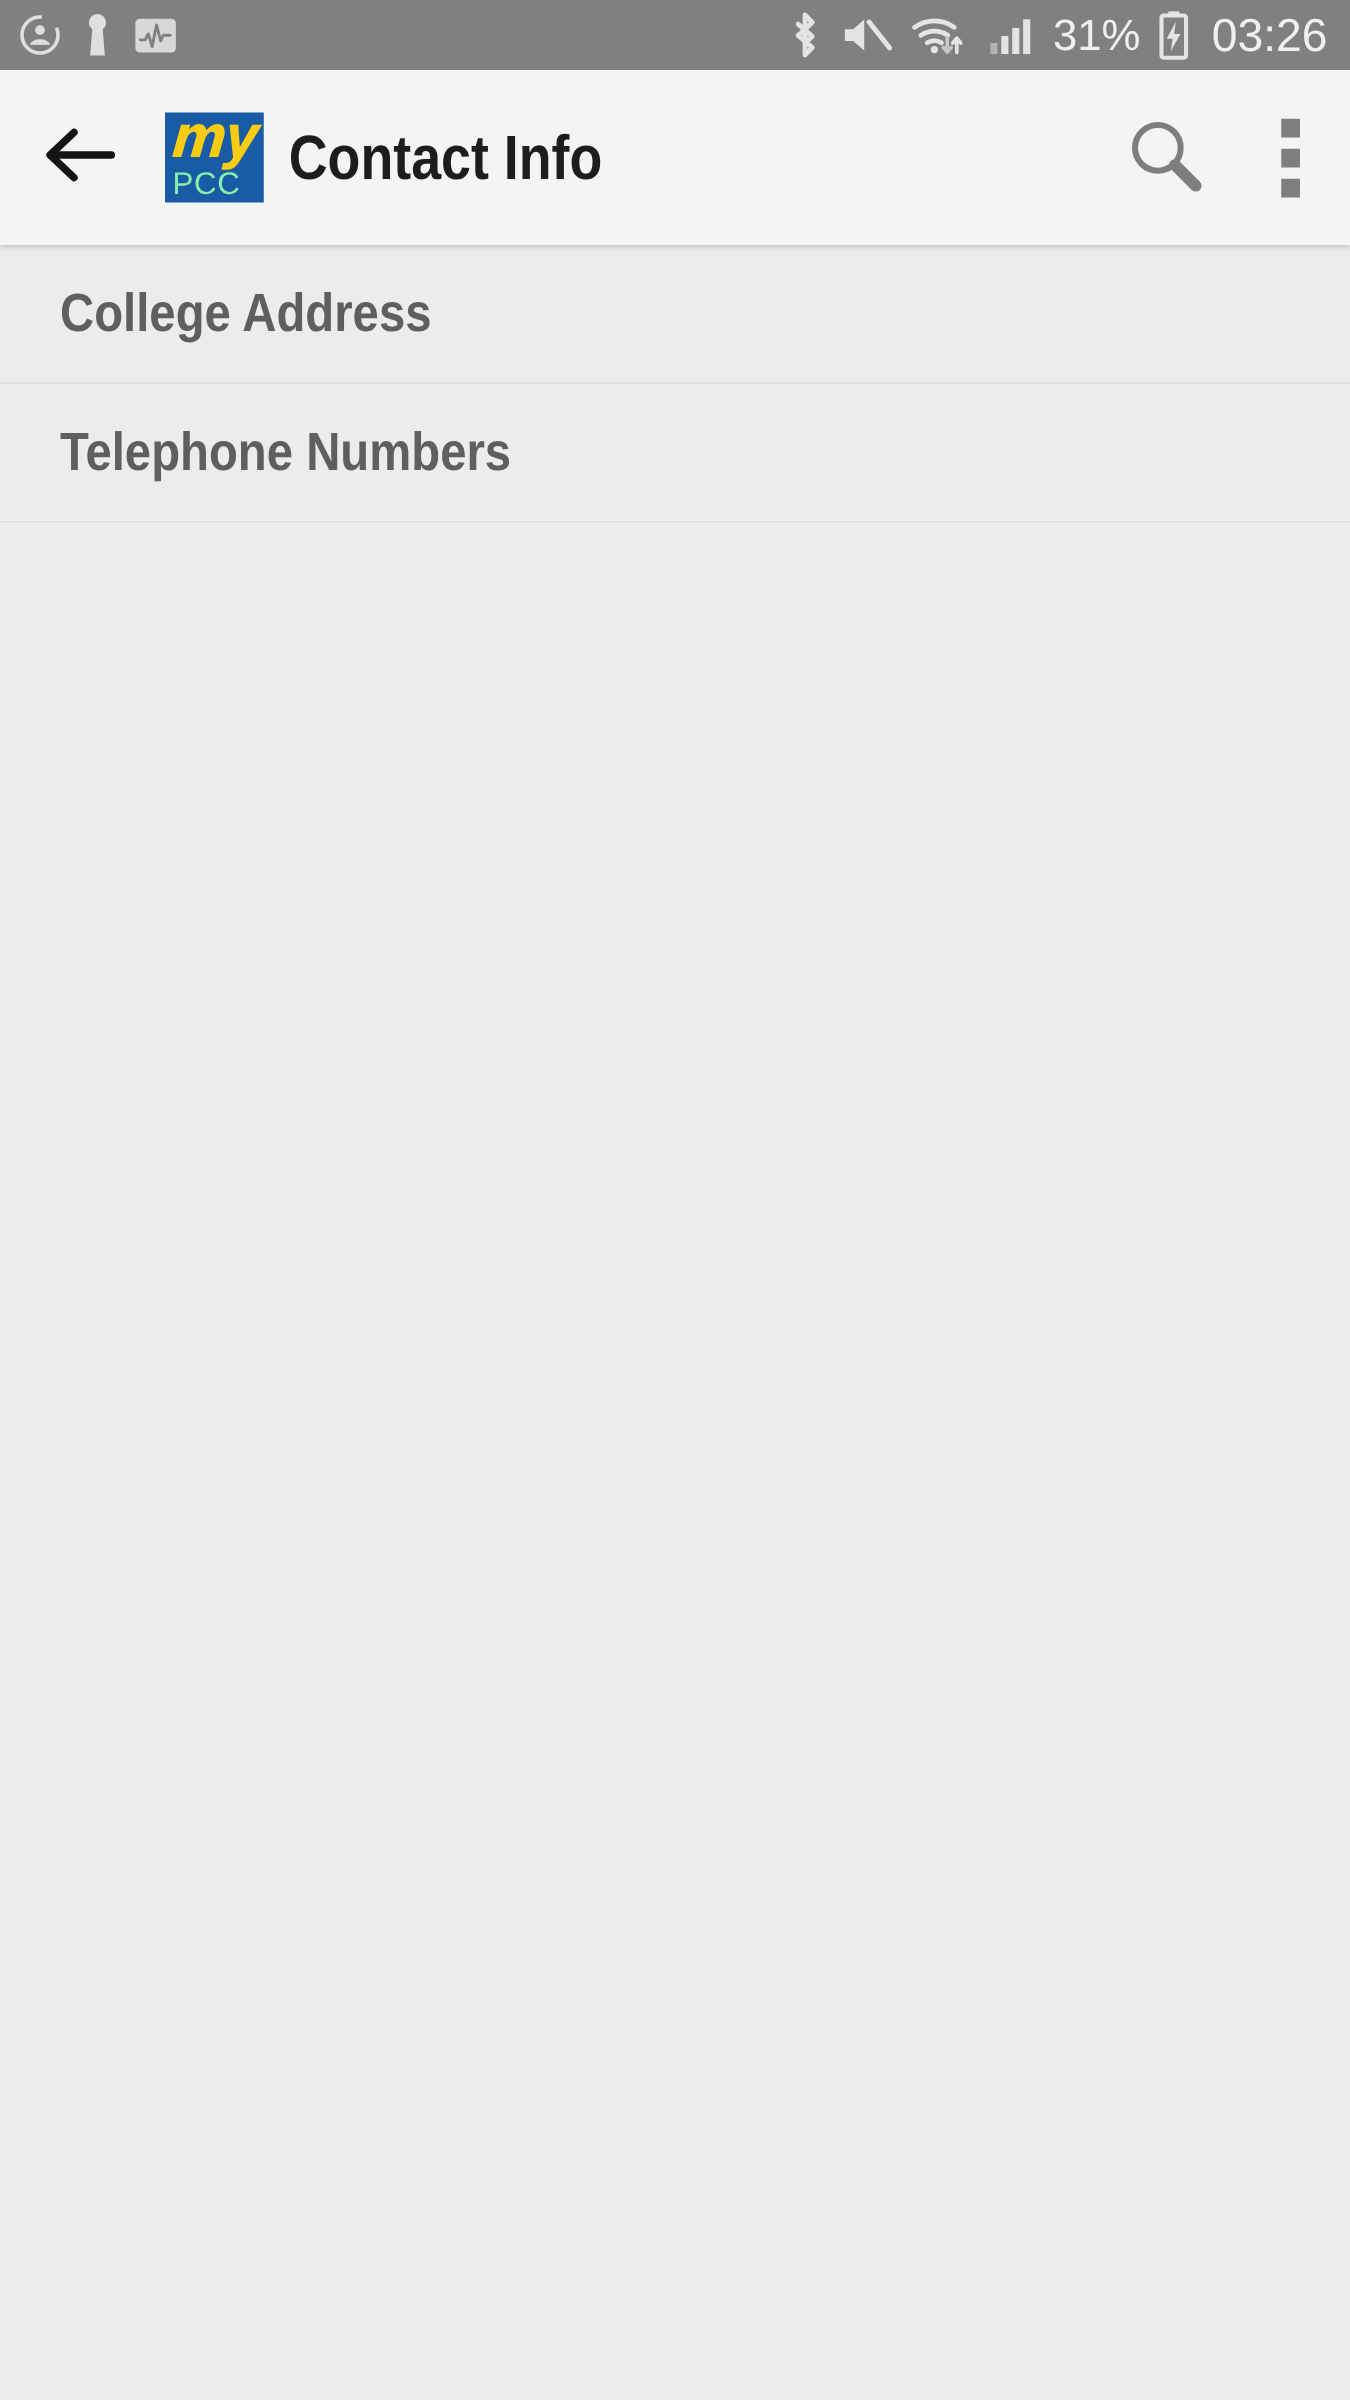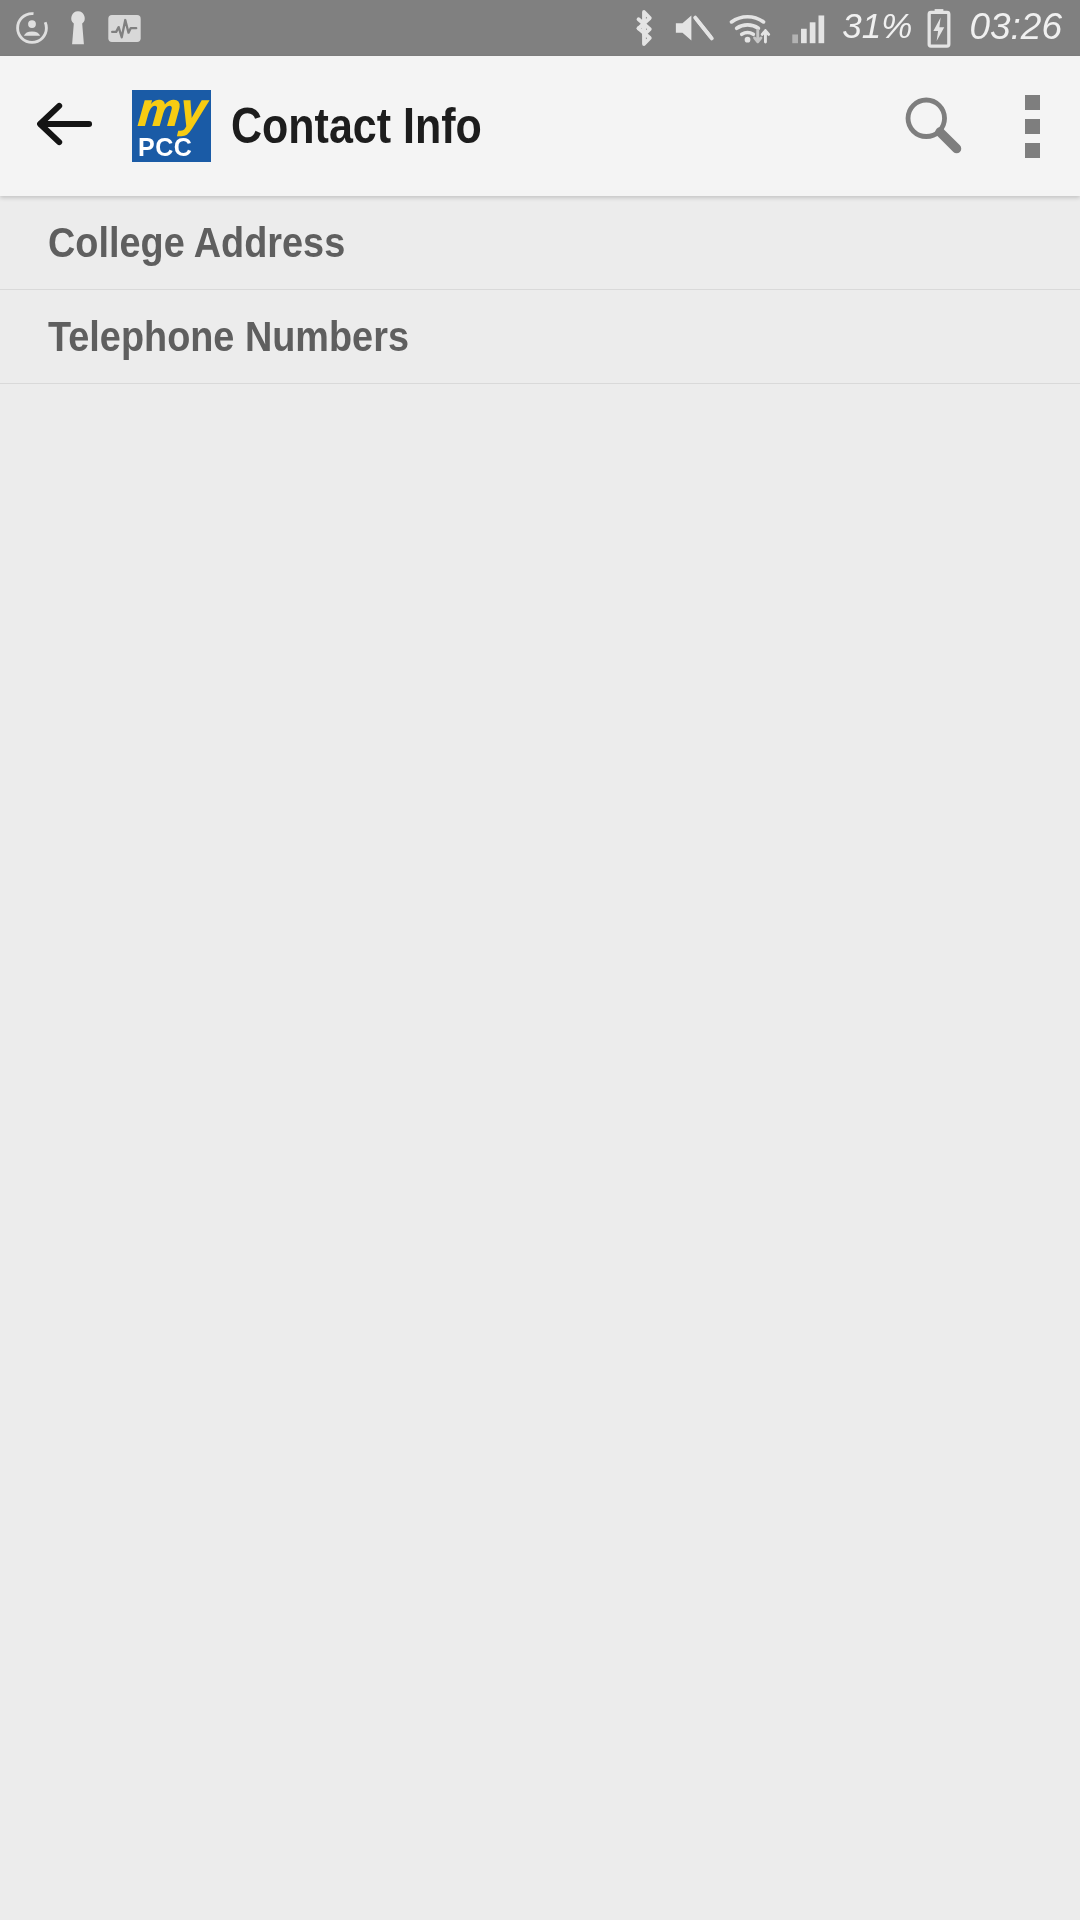--- a/index.html
+++ b/index.html
@@ -25,22 +25,22 @@
     padding: 0 18px 0 14px;
     box-sizing: border-box;
   }
   .status-left {
     display: flex;
     align-items: center;
     gap: 14px;
   }
   .status-right {
     display: flex;
+    align-items: center;
     gap: 14px;
-    font-style: italic;
   }
   .sicon {
     display: flex;
     align-items: center;
     justify-content: center;
     opacity: .92;
   }
   .status-text {
     color: #f0f0f0;
     font-size: 35px;
@@ -91,23 +91,23 @@
     font-style: italic;
     font-family: "DejaVu Sans", sans-serif;
     letter-spacing: -2px;
     transform: skewX(-6deg) scaleY(1.12);
     line-height: 1.05;
   }
   .brand-pcc {
     position: absolute;
     bottom: 2px;
     left: 6px;
-    color: #ffffff;
+    color: #86efac;
     font-size: 25px;
-    font-weight: bold;
+    font-weight: normal;
     font-family: "Liberation Sans", sans-serif;
     letter-spacing: 0.5px;
     line-height: 1;
   }
   .app-title {
     color: #1d1d1d;
     font-size: 50px;
     font-weight: bold;
     font-family: "Liberation Sans Narrow", "Liberation Sans", sans-serif;
     transform: scaleX(0.86);
@@ -141,21 +141,21 @@
     width: 15px;
     height: 15px;
     background: #7e7e7e;
   }
 
   
   .list {
     background: #ececec;
   }
   .list-item {
-    height: 94px;
+    height: 111px;
     display: flex;
     align-items: center;
     padding-left: 48px;
     border-bottom: 1px solid #d9d9d9;
     box-sizing: border-box;
     cursor: pointer;
   }
   .list-item-label {
     color: #5f5f5f;
     font-size: 43px;

